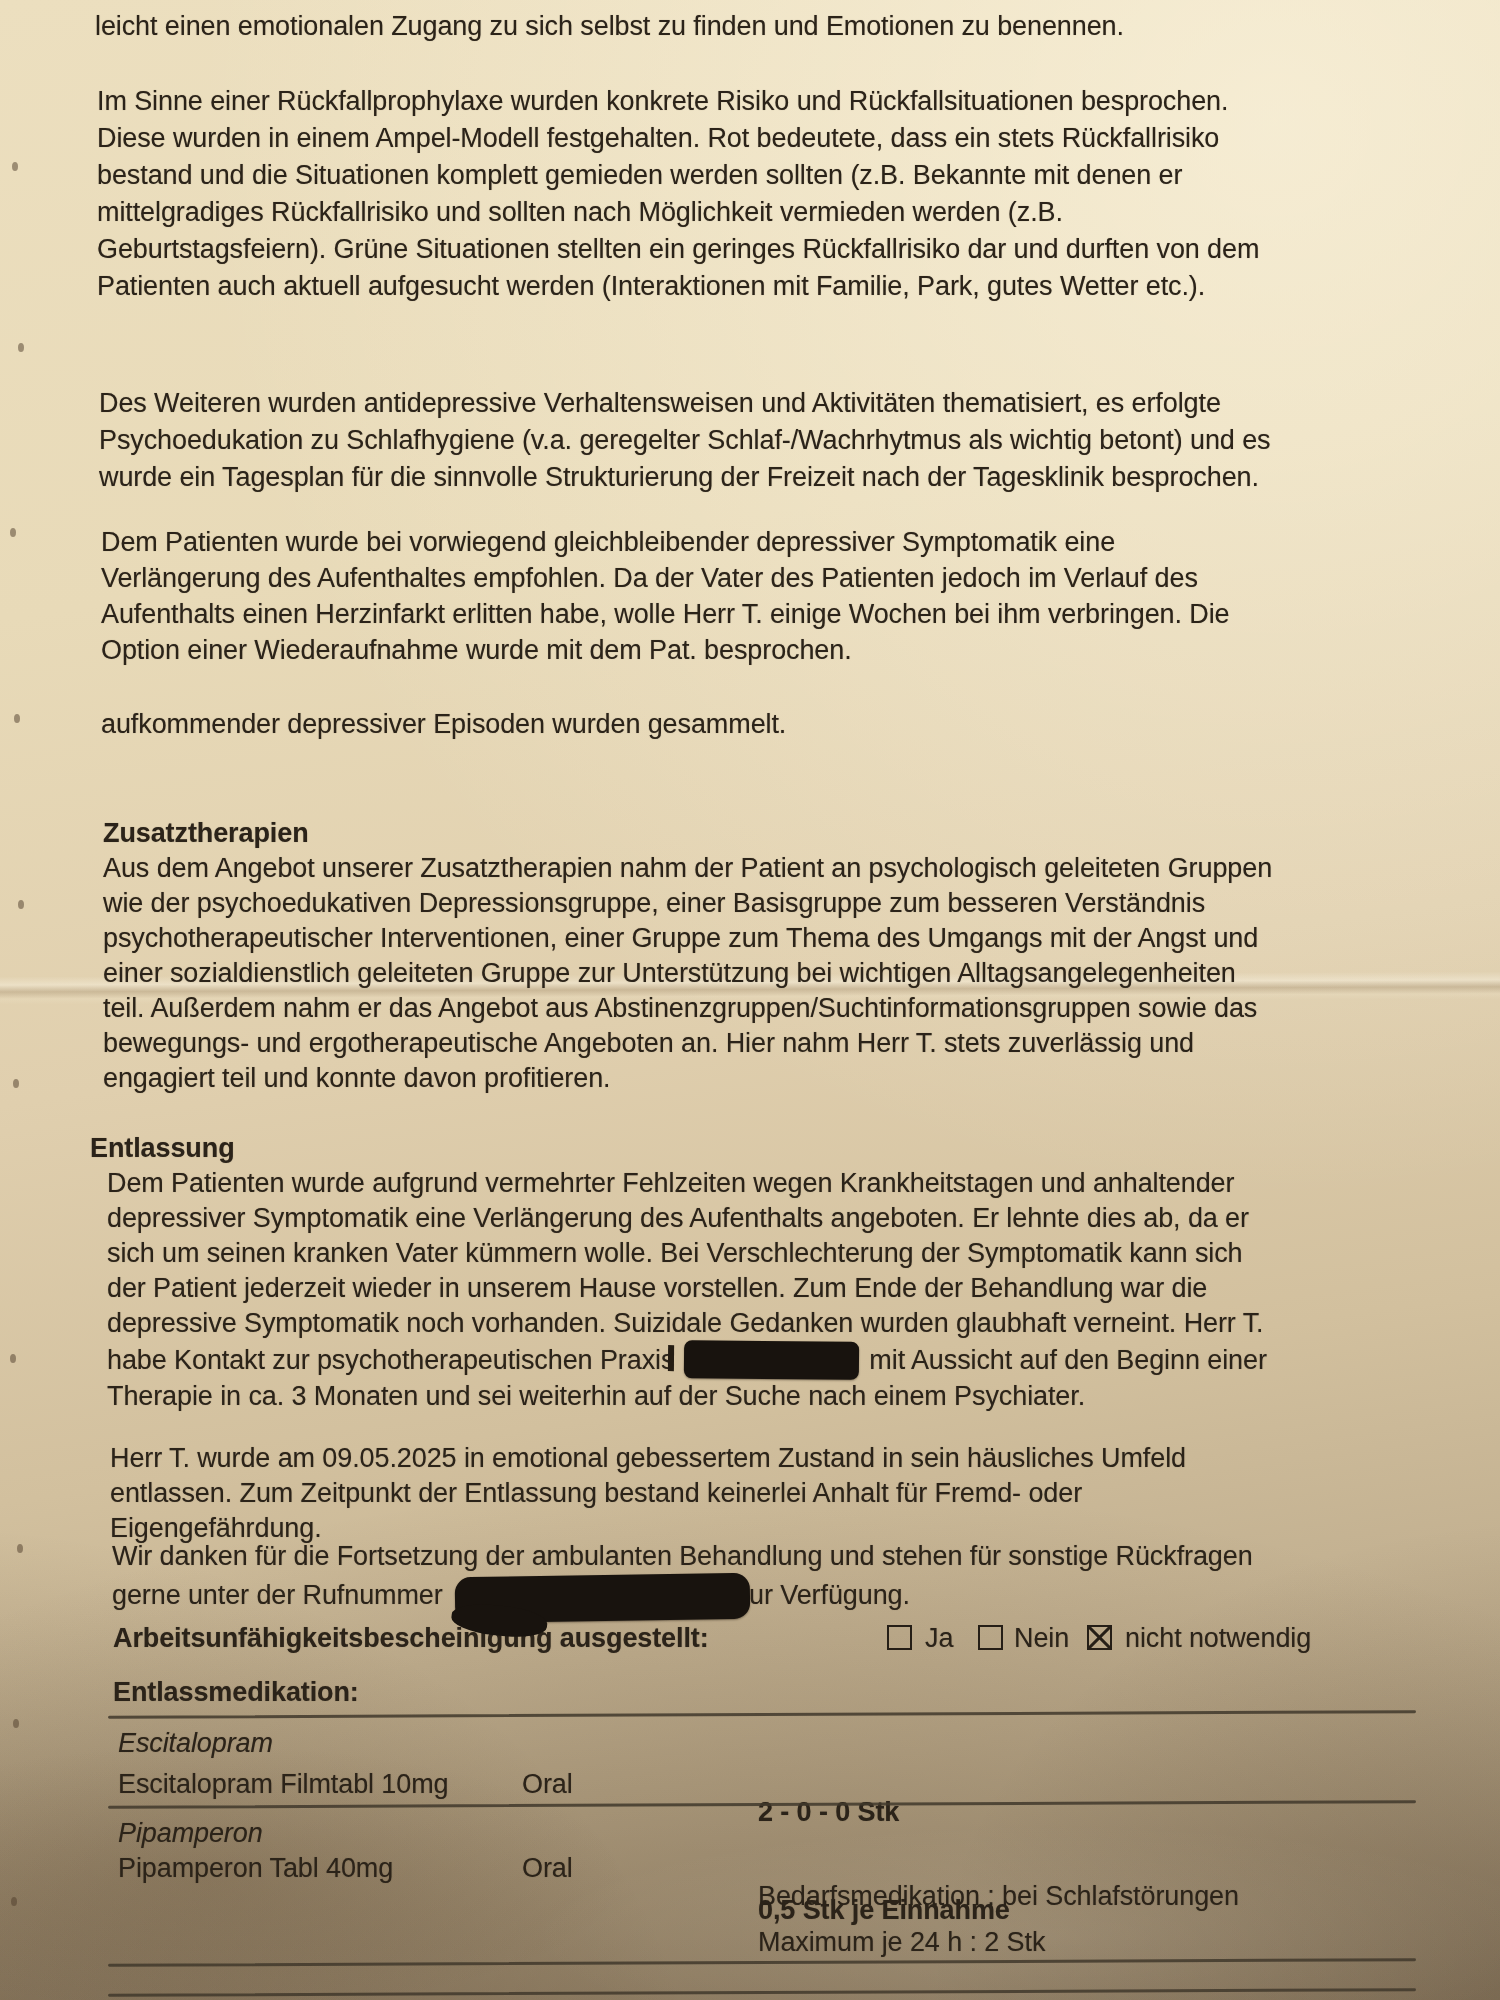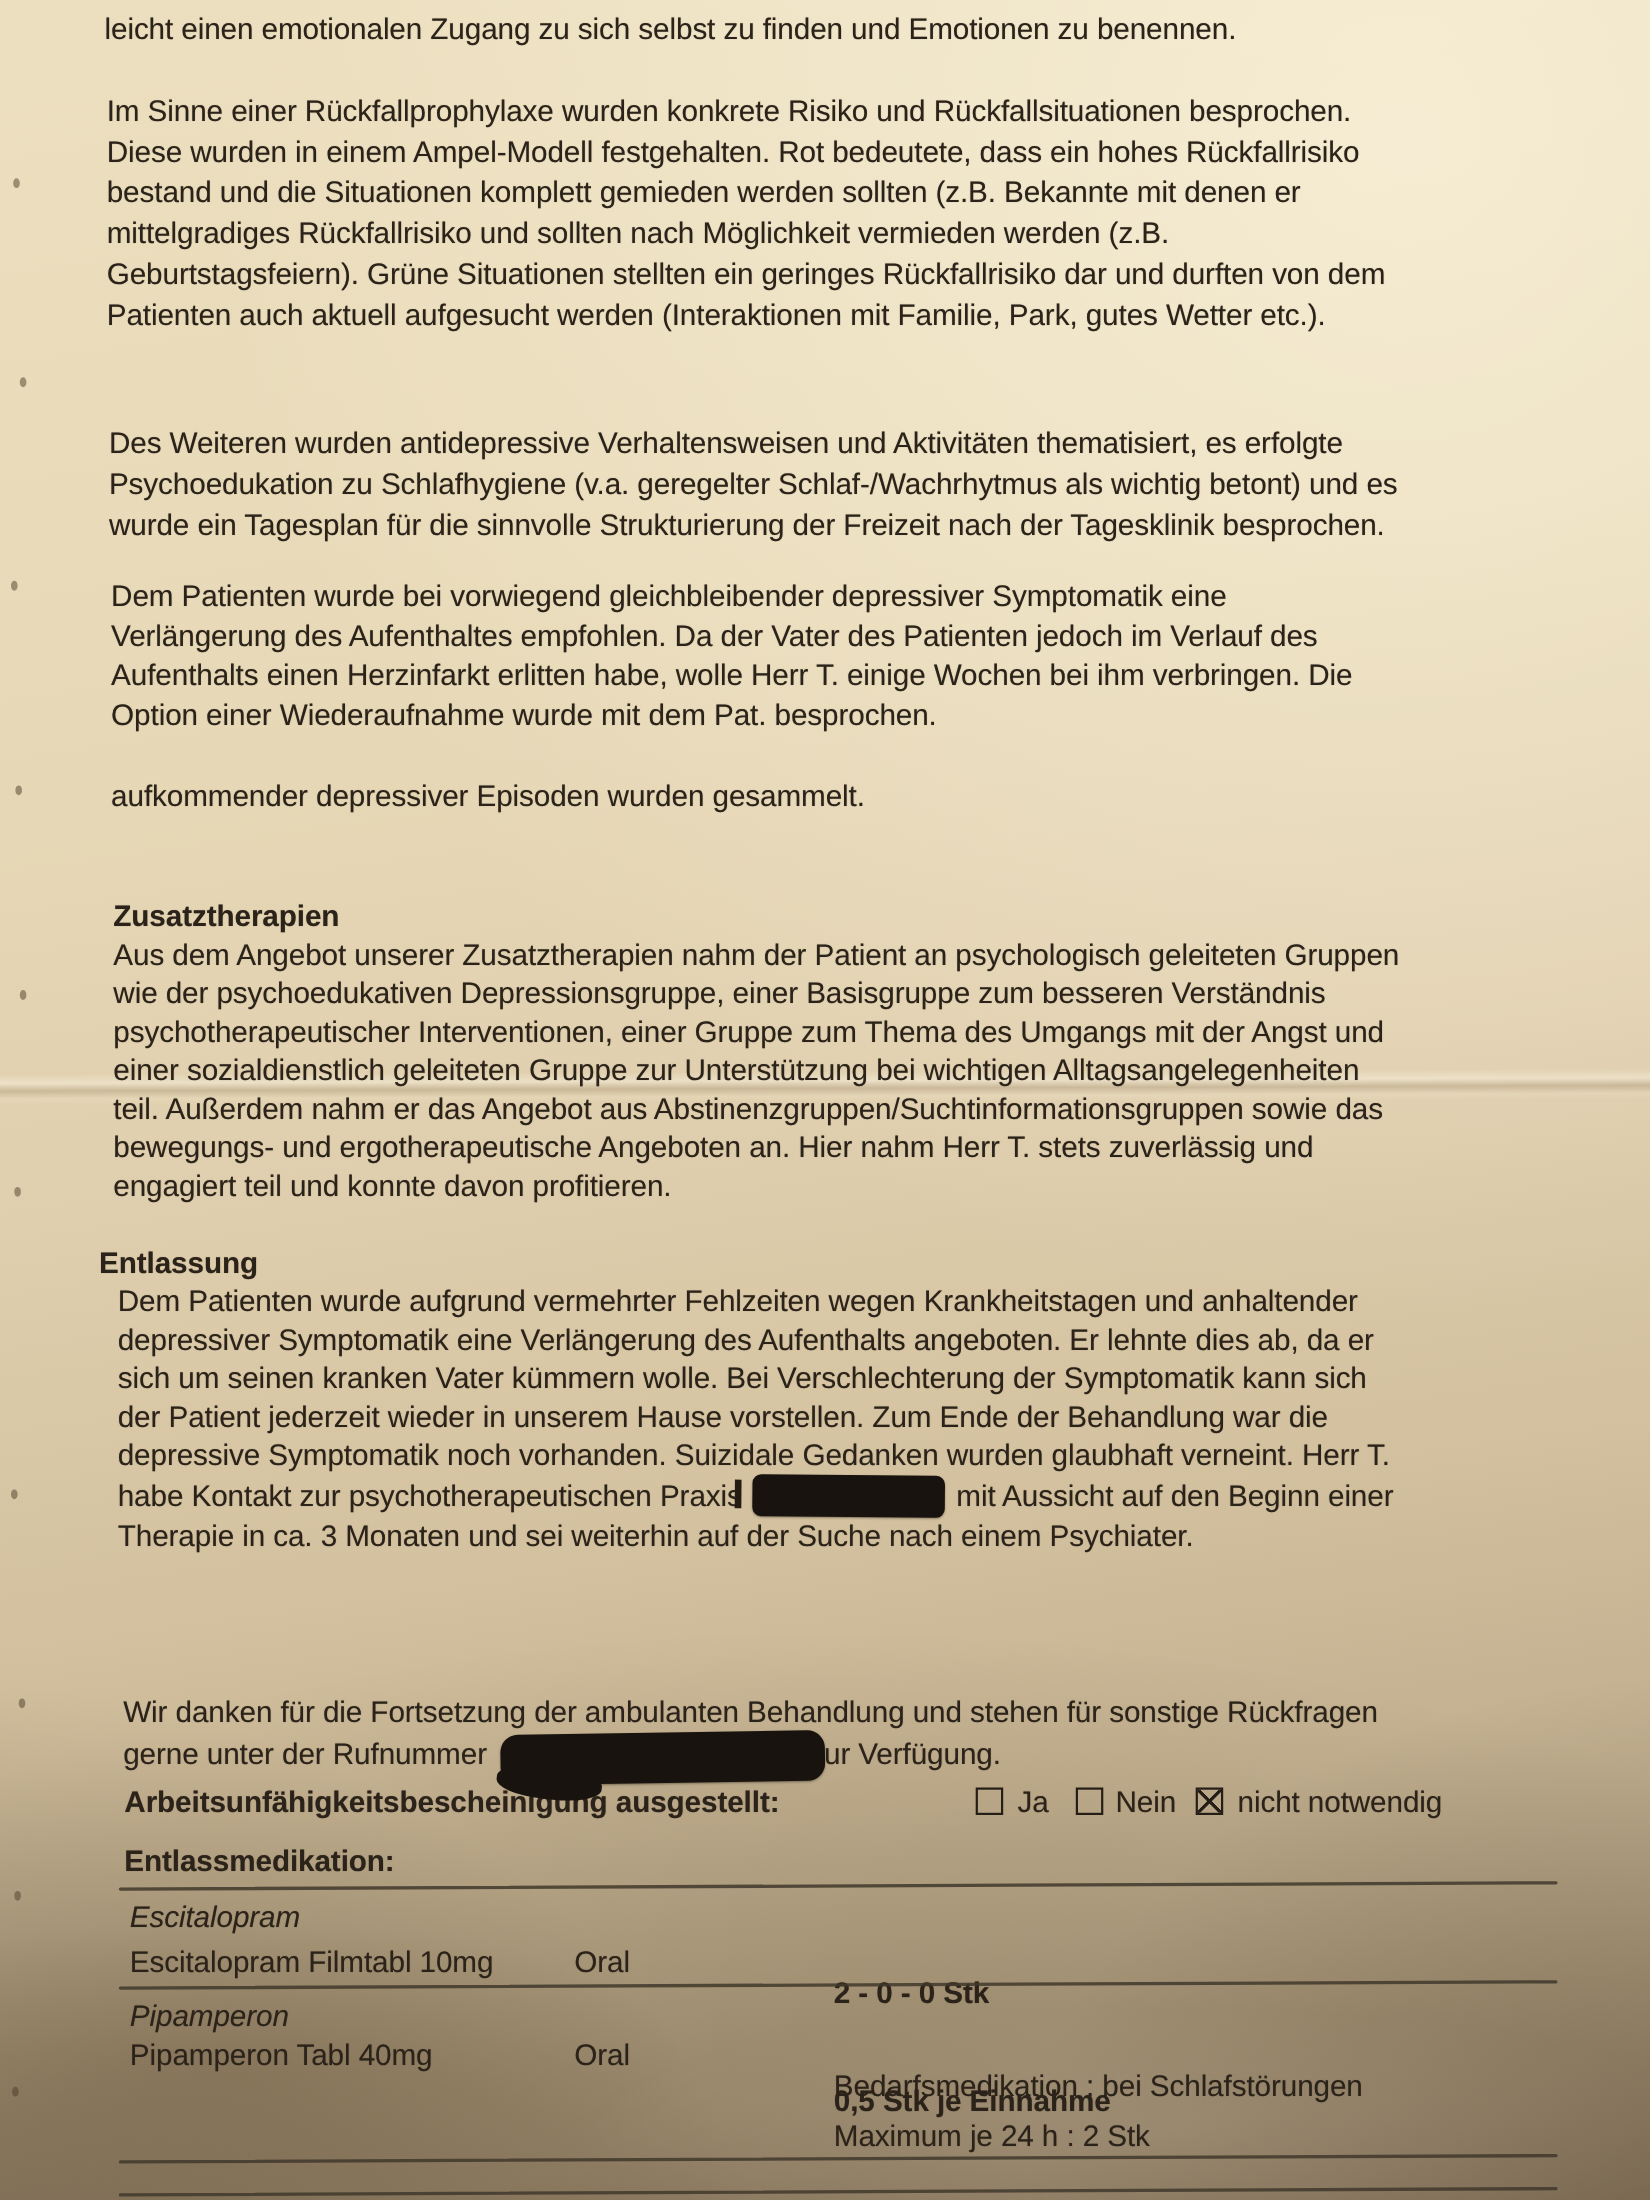--- a/index.html
+++ b/index.html
@@ -69,21 +69,21 @@
   <div class="speck" style="left:17px;top:1544px"></div>
   <div class="speck" style="left:13px;top:1719px"></div>
   <div class="speck" style="left:11px;top:1897px"></div>
 
   <div class="block lh37" style="top:8px;left:95px">
     <div class="tline">leicht einen emotionalen Zugang zu sich selbst zu finden und Emotionen zu benennen.</div>
   </div>
 
   <div class="block lh37" style="top:83px;left:97px">
       <div class="tline">Im Sinne einer Rückfallprophylaxe wurden konkrete Risiko und Rückfallsituationen besprochen.</div>
-      <div class="tline">Diese wurden in einem Ampel-Modell festgehalten. Rot bedeutete, dass ein hohes Rückfallrisiko</div>
+      <div class="tline">Diese wurden in einem Ampel-Modell festgehalten. Rot bedeutete, dass ein stets Rückfallrisiko</div>
       <div class="tline">bestand und die Situationen komplett gemieden werden sollten (z.B. Bekannte mit denen er</div>
       <div class="tline">mittelgradiges Rückfallrisiko und sollten nach Möglichkeit vermieden werden (z.B.</div>
       <div class="tline">Geburtstagsfeiern). Grüne Situationen stellten ein geringes Rückfallrisiko dar und durften von dem</div>
       <div class="tline">Patienten auch aktuell aufgesucht werden (Interaktionen mit Familie, Park, gutes Wetter etc.).</div>
     </div>
 
   <div class="block lh37" style="top:385px;left:99px">
       <div class="tline">Des Weiteren wurden antidepressive Verhaltensweisen und Aktivitäten thematisiert, es erfolgte</div>
       <div class="tline">Psychoedukation zu Schlafhygiene (v.a. geregelter Schlaf-/Wachrhytmus als wichtig betont) und es</div>
       <div class="tline">wurde ein Tagesplan für die sinnvolle Strukturierung der Freizeit nach der Tagesklinik besprochen.</div>
@@ -123,20 +123,25 @@
         <div class="tline">depressive Symptomatik noch vorhanden. Suizidale Gedanken wurden glaubhaft verneint. Herr T.</div>
       </div>
     <div class="tline rline">
       <span>habe Kontakt zur psychotherapeutischen Praxis</span>
       <span class="redactbar bar-praxis"></span>
       <span>mit Aussicht auf den Beginn einer</span>
     </div>
     <div class="tline">Therapie in ca. 3 Monaten und sei weiterhin auf der Suche nach einem Psychiater.</div>
   </div>
 
+  <div class="block lh35" style="top:1441px;left:110px">
+      <div class="tline">Herr T. wurde am 09.05.2025 in emotional gebessertem Zustand in sein häusliches Umfeld</div>
+      <div class="tline">entlassen. Zum Zeitpunkt der Entlassung bestand keinerlei Anhalt für Fremd- oder</div>
+      <div class="tline">Eigengefährdung.</div>
+    </div>
 
   <div class="block lh31" style="top:1541px;left:112px">
     <div class="tline">Wir danken für die Fortsetzung der ambulanten Behandlung und stehen für sonstige Rückfragen</div>
     <div class="tline rline">
       <span>gerne unter der Rufnummer</span>
       <span class="redactbar bar-phone"></span>
       <span>zur Verfügung.</span>
     </div>
   </div>
 

